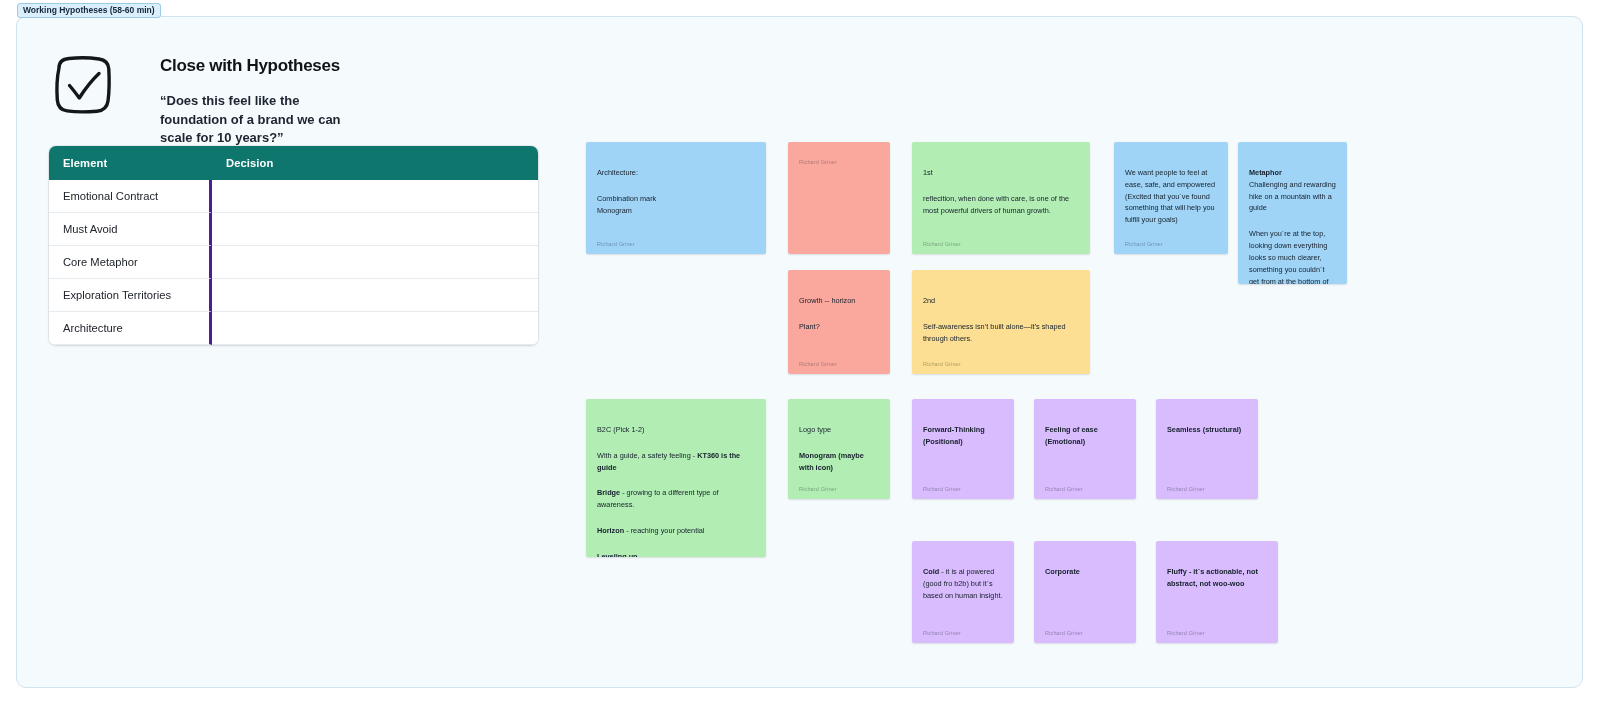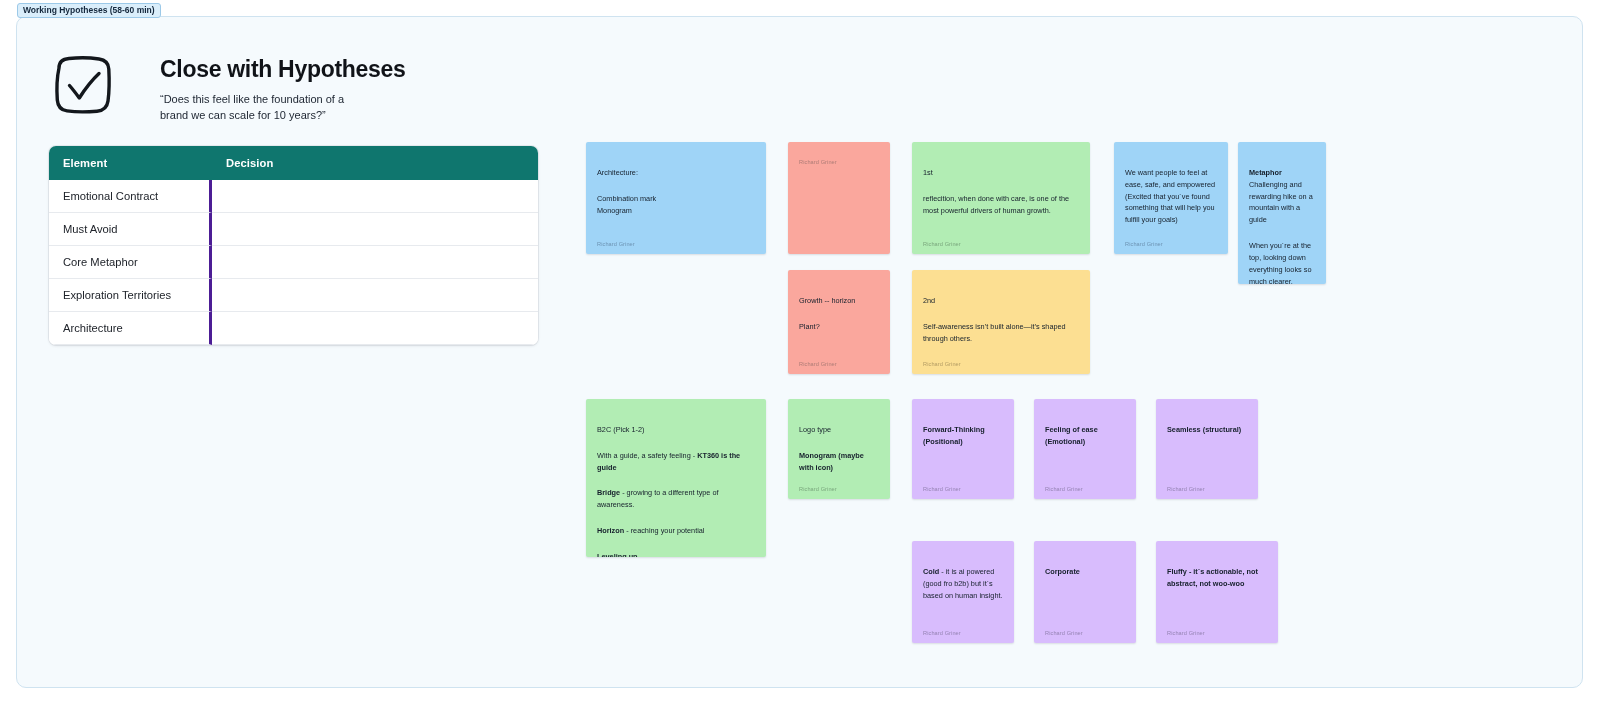--- a/index.html
+++ b/index.html
@@ -59,30 +59,30 @@
     align-items: flex-start;
   }
   .hero-icon {
     width: 66px;
     height: 66px;
     margin-top: 7px;
     flex: 0 0 auto;
   }
   .hero-text { margin-left: 45px; padding-top: 12px; }
   .hero-title {
-    font-size: 23px;
+    font-size: 17px;
     font-weight: 700;
     color: #101318;
     letter-spacing: -0.3px;
-    margin: 0 0 10px 0;
+    margin: 0 0 16px 0;
     line-height: 1.1;
   }
   .hero-sub {
-    font-size: 11px;
-    font-weight: 400;
+    font-size: 13px;
+    font-weight: 700;
     color: #1c2430;
     line-height: 1.45;
     max-width: 210px;
     margin: 0;
   }
 
   
   .tbl {
     position: absolute;
     left: 32px;
@@ -225,21 +225,21 @@
             <p>reflecition, when done with care, is one of the most powerful drivers of human growth.</p>
           </div>
           <div class="author">Richard Griner</div>
         </div>
         <div class="note blue" style="left: 1097px; top: 125px; width: 114px; height: 112px;">
           <div class="body">
             <p>We want people to feel at ease, safe, and empowered (Excited that you´ve found something that will help you fulfill your goals)</p>
           </div>
           <div class="author">Richard Griner</div>
         </div>
-        <div class="note blue" style="left: 1221px; top: 125px; width: 88px; height: 142px; justify-content: space-between;">
+        <div class="note blue" style="left: 1221px; top: 125px; width: 109px; height: 142px; justify-content: space-between;">
           <div class="body">
             <p><b>Metaphor</b><br>Challenging and rewarding hike on a mountain with a guide</p>
             <p>When you´re at the top, looking down everything looks so much clearer, something you couldn´t get from at the bottom of the mountain</p>
           </div>
           <div class="author">Richard Griner</div>
         </div>
         <div class="note salmon" style="left: 771px; top: 253px; width: 102px; height: 104px;">
           <div class="body">
             <p>Growth -- horizon</p>
             <p>Plant?</p>

